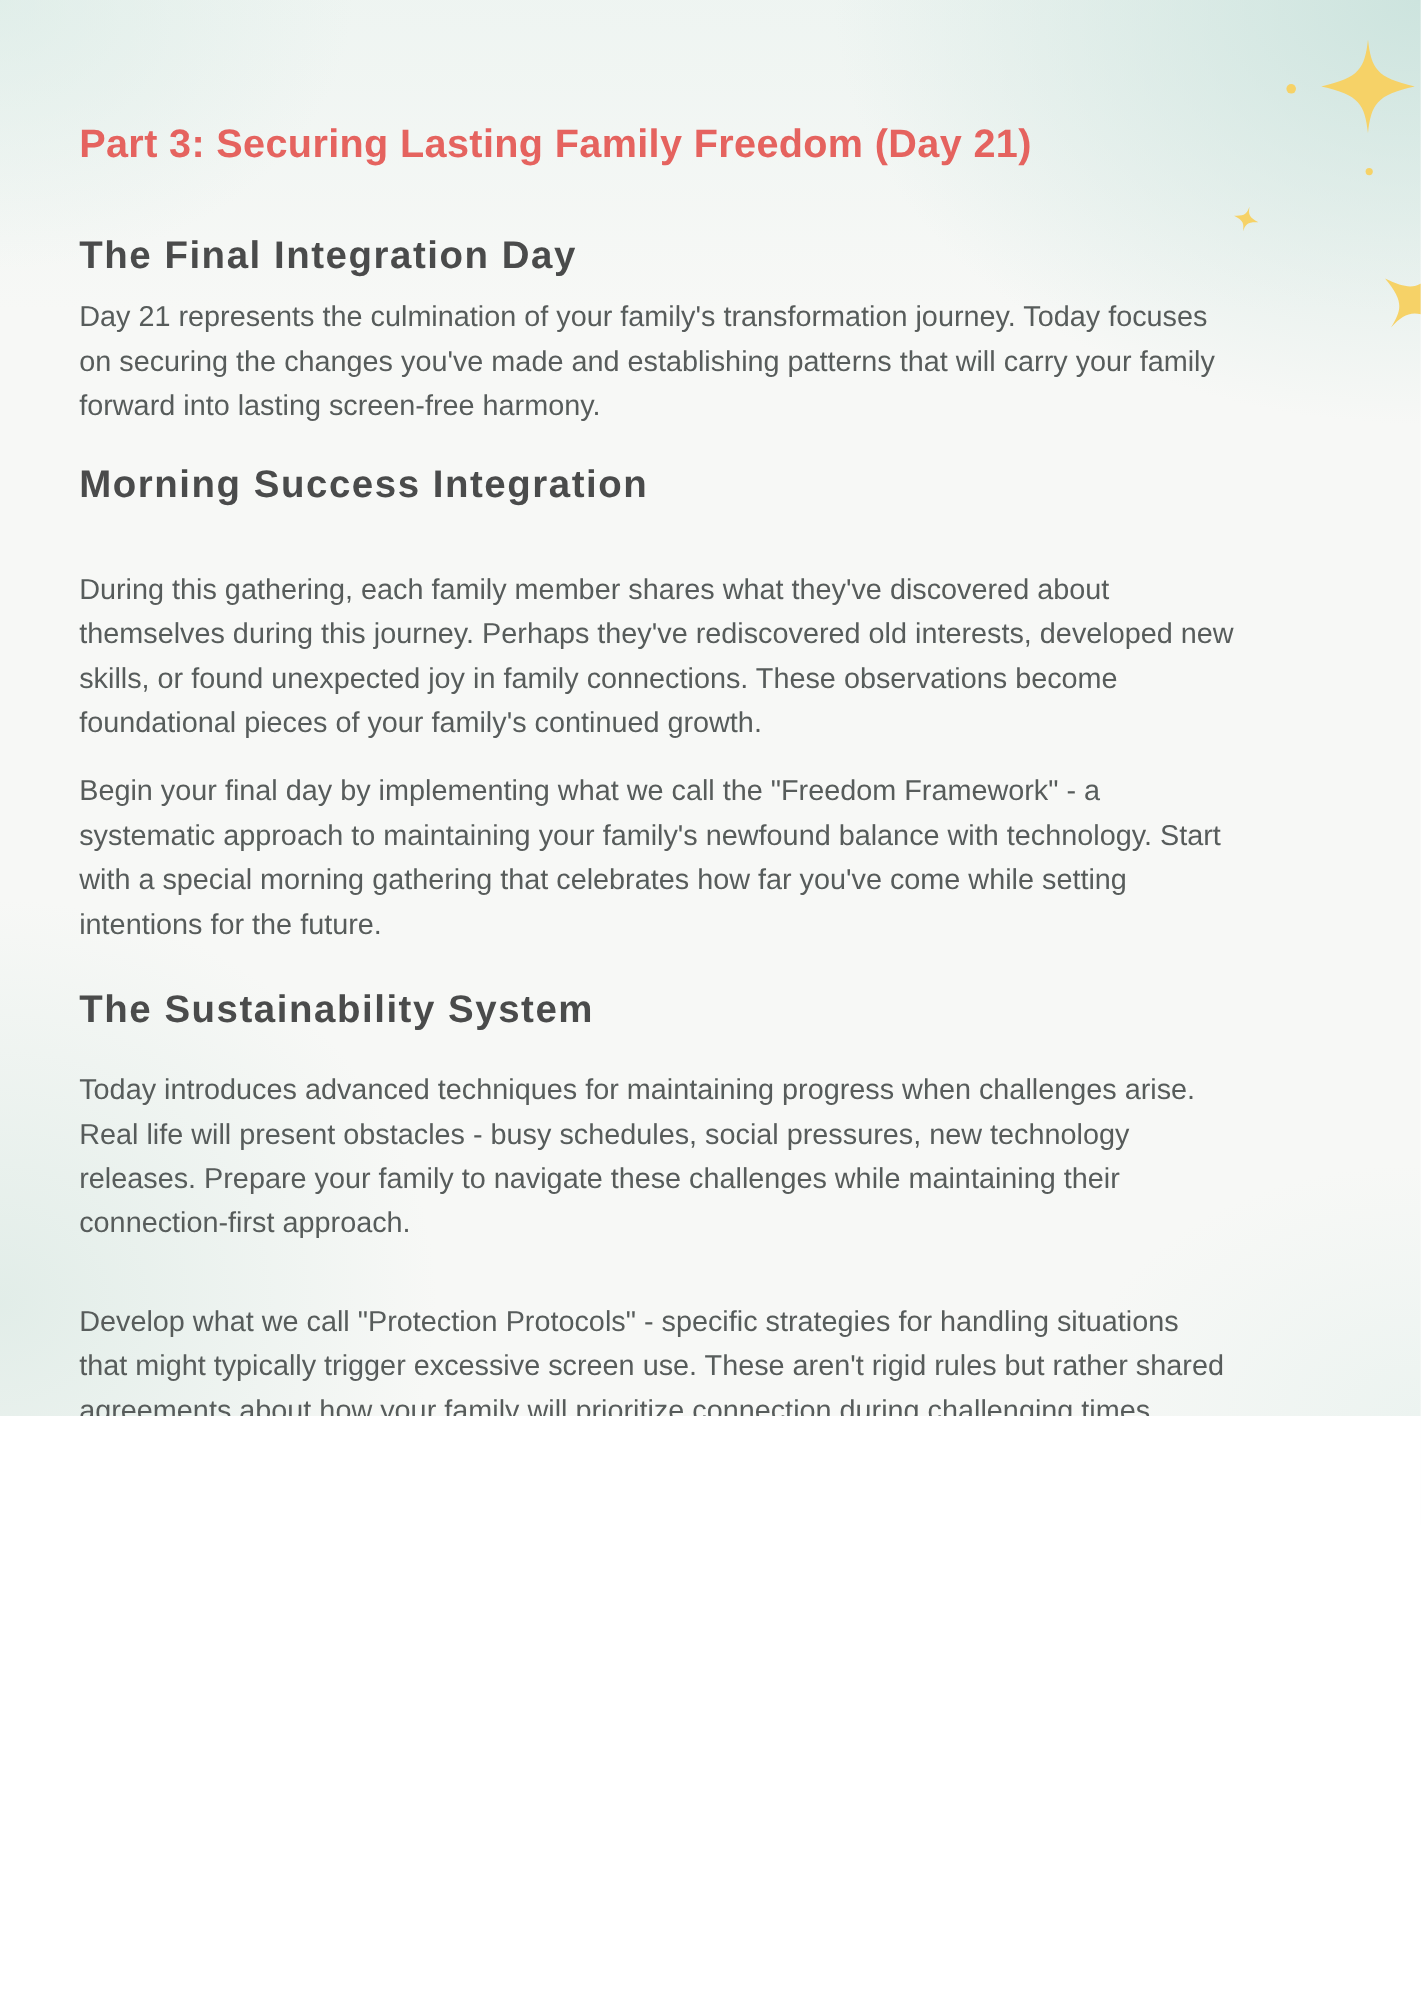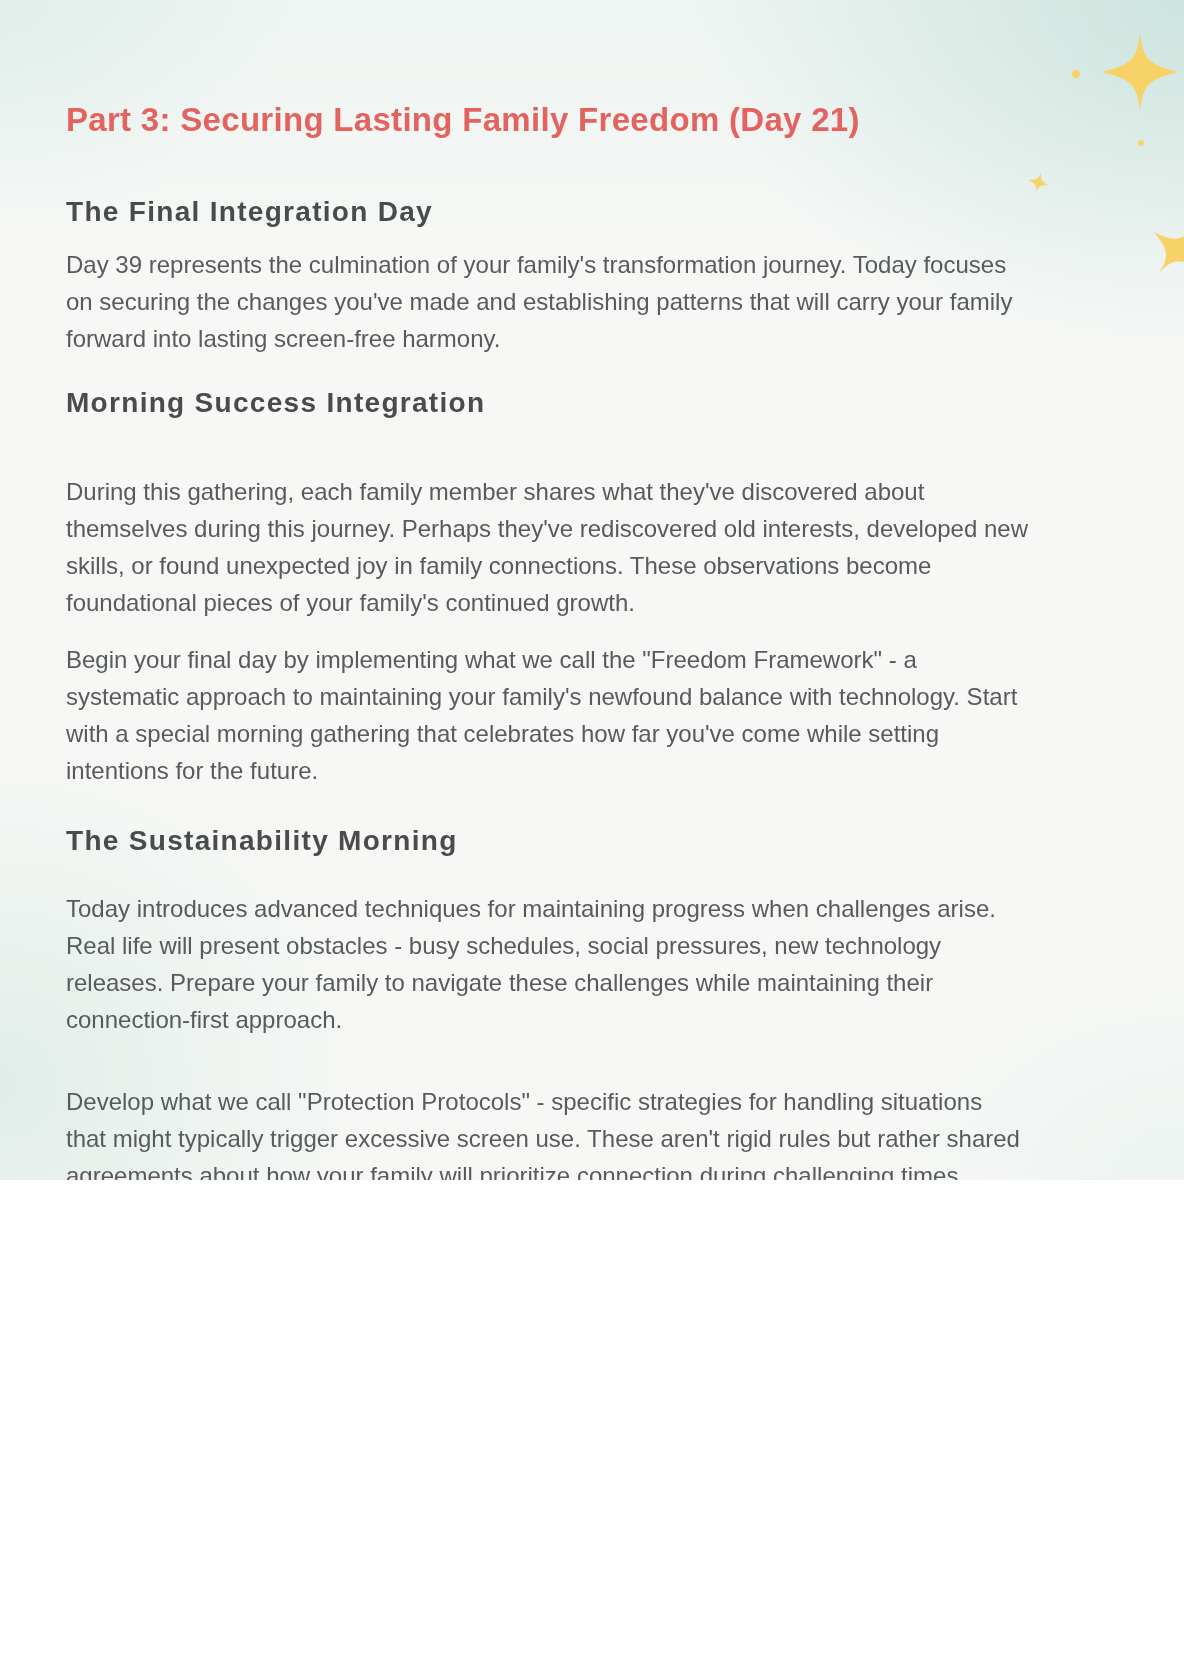--- a/index.html
+++ b/index.html
@@ -19,21 +19,21 @@
   }
   .content{position:relative;padding:100px 66px 0 66px;z-index:2;}
   h1.part-title{
     margin:0;
     font-size:33px;line-height:40px;font-weight:700;
     letter-spacing:0.3px;
     color:var(--accent-title,#e5635f);
   }
   h2.section-heading{
     margin:0;
-    font-size:28px;line-height:40px;font-weight:700;
+    font-size:32px;line-height:40px;font-weight:700;
     letter-spacing:1.3px;
     color:var(--heading,#4a4b4b);
   }
   p.body-para{
     margin:0;
     max-width:962px;
     font-size:24px;line-height:37px;
     color:var(--body-text,#575c5b);
   }
   #h-final{margin-top:52px;}
@@ -99,27 +99,27 @@
   <svg class="deco star star-bl-big" viewBox="0 0 100 100">
     <path d="M50 0 C53.5 31 59 41 100 50 C59 59 53.5 69 50 100 C46.5 69 41 59 0 50 C41 41 46.5 31 50 0 Z" fill="#f6d267"></path>
   </svg>
   <div class="deco dot dot-bl-a"></div>
   <div class="deco dot dot-bl-b"></div>
 
   <main class="content">
     <h1 class="part-title">Part 3: Securing Lasting Family Freedom (Day 21)</h1>
 
     <h2 class="section-heading" id="h-final">The Final Integration Day</h2>
-    <p class="body-para" id="p-1">Day 39 represents the culmination of your family's transformation journey. Today focuses on securing the changes you've made and establishing patterns that will carry your family forward into lasting screen-free harmony.</p>
+    <p class="body-para" id="p-1">Day 21 represents the culmination of your family's transformation journey. Today focuses on securing the changes you've made and establishing patterns that will carry your family forward into lasting screen-free harmony.</p>
 
     <h2 class="section-heading" id="h-morning">Morning Success Integration</h2>
     <p class="body-para" id="p-3">During this gathering, each family member shares what they've discovered about themselves during this journey. Perhaps they've rediscovered old interests, developed new skills, or found unexpected joy in family connections. These observations become foundational pieces of your family's continued growth.</p>
     <p class="body-para" id="p-2">Begin your final day by implementing what we call the "Freedom Framework" - a systematic approach to maintaining your family's newfound balance with technology. Start with a special morning gathering that celebrates how far you've come while setting intentions for the future.</p>
 
-    <h2 class="section-heading" id="h-sustain">The Sustainability Morning</h2>
+    <h2 class="section-heading" id="h-sustain">The Sustainability System</h2>
     <p class="body-para" id="p-4">Today introduces advanced techniques for maintaining progress when challenges arise. Real life will present obstacles - busy schedules, social pressures, new technology releases. Prepare your family to navigate these challenges while maintaining their connection-first approach.</p>
     <p class="body-para" id="p-5">Develop what we call "Protection Protocols" - specific strategies for handling situations that might typically trigger excessive screen use. These aren't rigid rules but rather shared agreements about how your family will prioritize connection during challenging times.</p>
   </main>
 
   <div class="footer">
     <span class="book-title">Digital Detox for Kids</span>
     <span class="page-badge">69</span>
     <span class="accent-bar"></span>
   </div>
 

